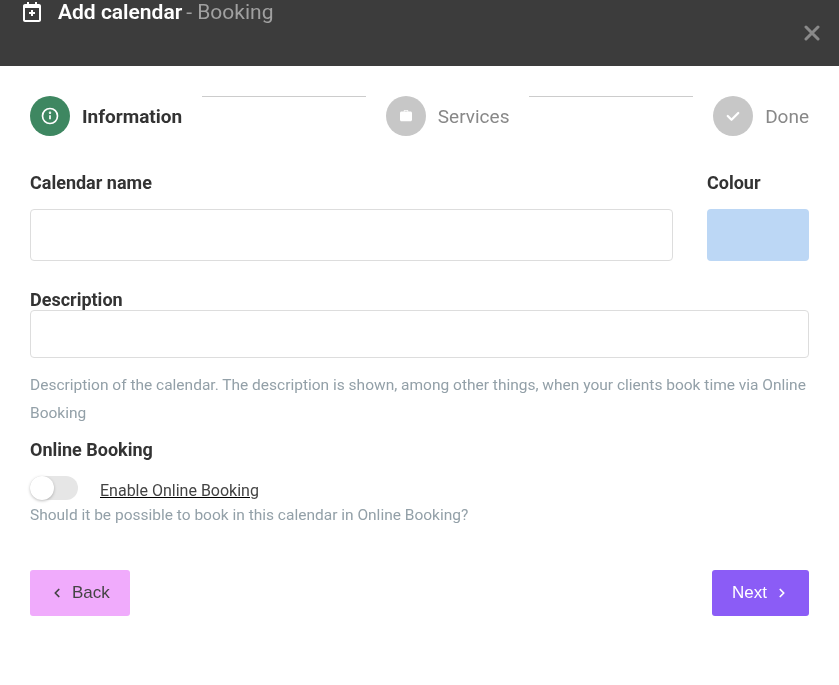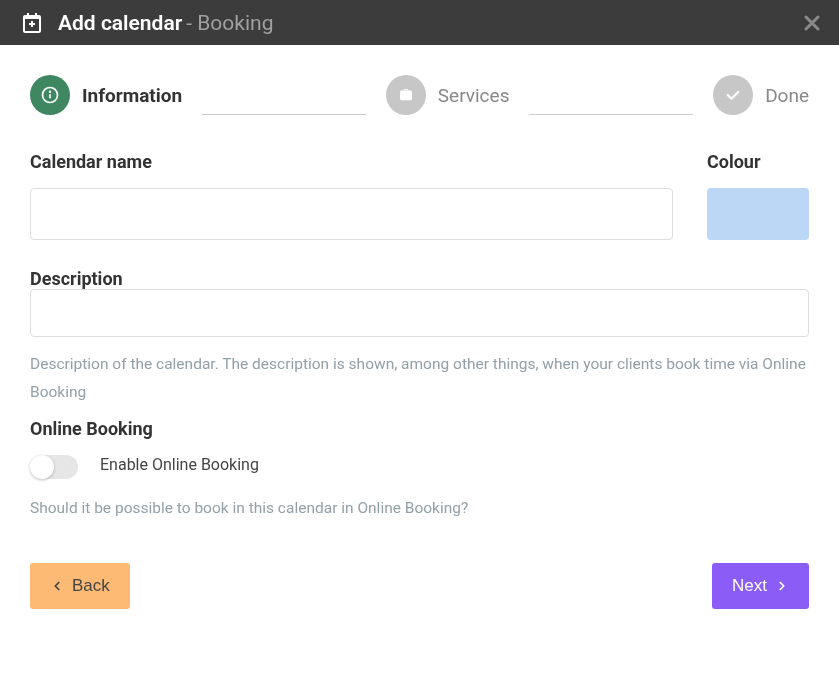--- a/index.html
+++ b/index.html
@@ -9,23 +9,22 @@
     }
     body {
       font-family: -apple-system, BlinkMacSystemFont, "Segoe UI", Roboto, "Helvetica Neue", Arial, sans-serif;
       background: #fff;
       width: 839px;
       height: 685px;
       overflow: hidden;
     }
     .header {
       background: #3c3c3c;
-      height: 45px;
-      display: flex;
-      align-items: center;
+      height: 66px;
+      display: flex;
       padding: 0 20px;
       position: relative;
     }
     .header-icon {
       width: 24px;
       height: 24px;
       margin-right: 14px;
     }
     .header-title {
       color: #fff;
@@ -49,21 +48,21 @@
       height: 18px;
       display: flex;
       align-items: center;
       justify-content: center;
     }
     .content {
       padding: 30px 30px 0 30px;
     }
     .stepper {
       display: flex;
-      align-items: flex-end;
+      align-items: flex-start;
       margin-bottom: 36px;
       gap: 6px;
     }
     .step {
       display: flex;
       align-items: center;
     }
     .step-circle {
       width: 40px;
       height: 40px;
@@ -154,22 +153,23 @@
       line-height: 1.8;
     }
     .section-heading {
       font-size: 18px;
       font-weight: 700;
       color: #333;
       margin-bottom: 16px;
     }
     .toggle-row {
       display: flex;
-      align-items: flex-start;
-      margin-bottom: 16px;
+      align-items: flex-end;
+      margin-bottom: 2px;
+      text-decoration: underline;
     }
     .toggle {
       width: 48px;
       height: 24px;
       background: #e6e6e6;
       border-radius: 12px;
       position: relative;
       cursor: pointer;
       margin-right: 22px;
     }
@@ -197,21 +197,21 @@
       padding: 0 20px;
       border-radius: 3px;
       font-size: 17px;
       display: flex;
       align-items: center;
       cursor: pointer;
       border: none;
       gap: 8px;
     }
     .btn-back {
-      background: #fdba74;
+      background: #f0abfc;
       color: #444;
     }
     .btn-next {
       background: #8b5cf6;
       color: #fff;
       font-weight: 500;
     }
     .chev {
       display: inline-flex;
       align-items: center;

